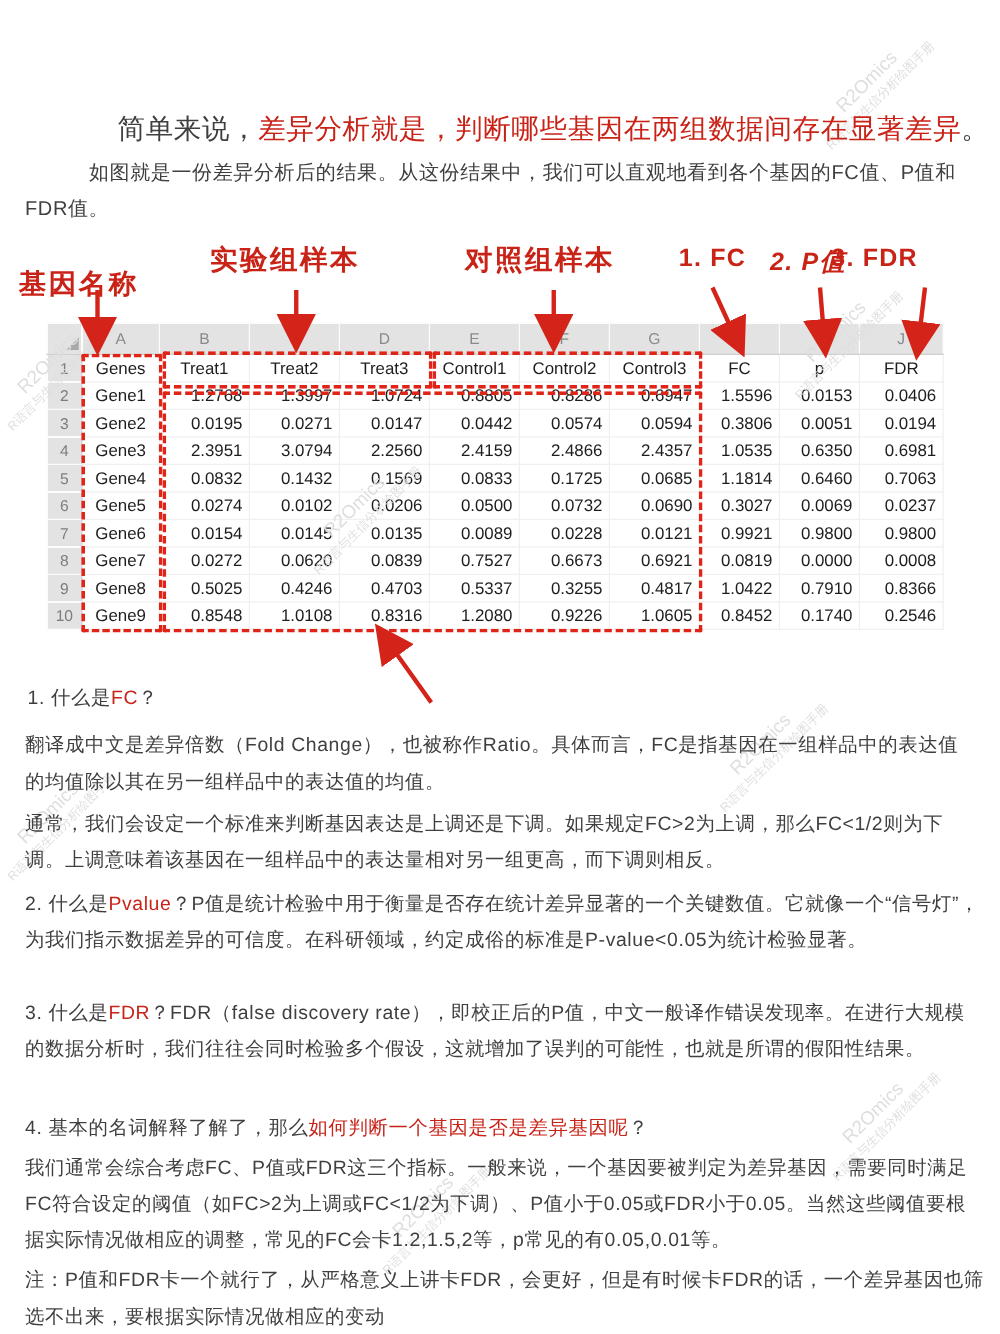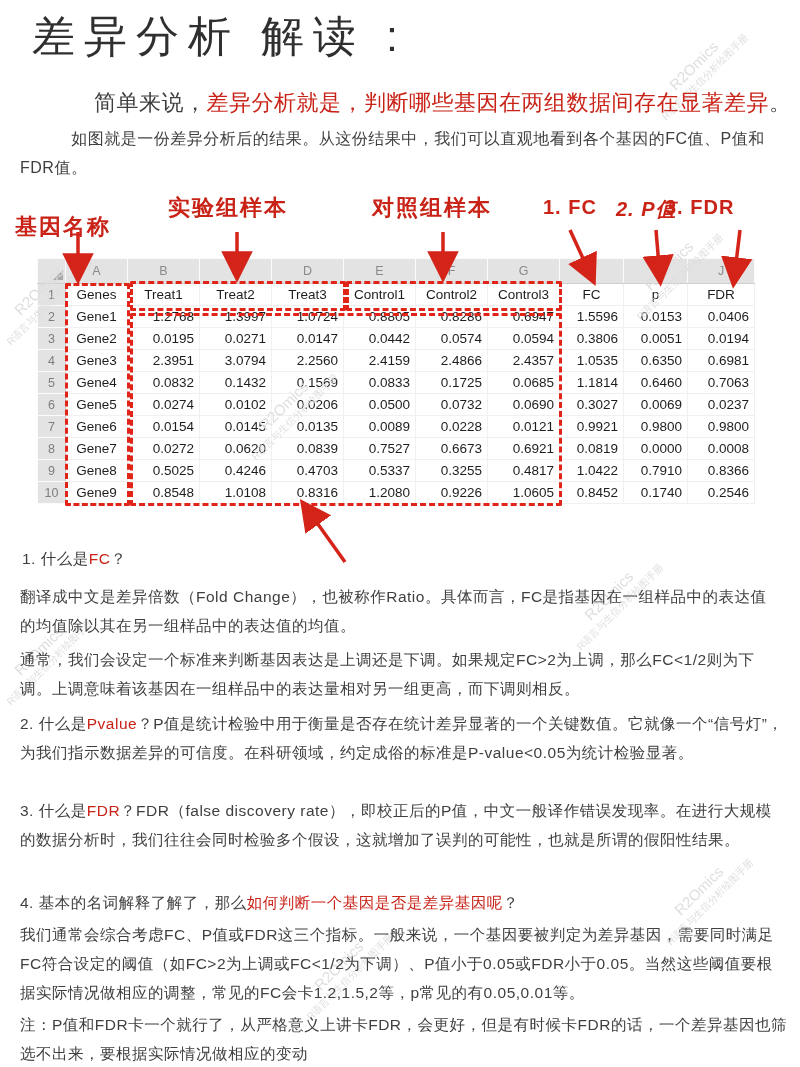--- a/index.html
+++ b/index.html
@@ -91,21 +91,20 @@
     </div>
   <div class="wm" style="left:645px; top:880px;">
       <span class="wm1">R2Omics</span>
       <span class="wm2">R语言与生信分析绘图手册</span>
     </div>
   <div class="wm" style="left:285px; top:955px;">
       <span class="wm1">R2Omics</span>
       <span class="wm2">R语言与生信分析绘图手册</span>
     </div>
 
-  <h1 class="title">差异分析 解读 :</h1>
 
   <p class="txt intro1"><span>简单来说，</span><span class="rd">差异分析就是，判断哪些基因在两组数据间存在显著差异</span><span>。</span></p>
   <p class="txt intro2">如图就是一份差异分析后的结果。从这份结果中，我们可以直观地看到各个基因的FC值、P值和FDR值。</p>
 
   <div class="annlabel" style="left:15px; top:193px;margin-top:19px;">基因名称</div>
   <div class="annlabel" style="left:372px; top:193px;">对照组样本</div>
   <div class="annlabel" style="left:168px; top:193px;">实验组样本</div>
   <div class="annlabel annum" style="left:543px; top:196px;">1. FC</div>
   <div class="annlabel annum" style="left:616px; top:196px;font-style:italic;">2. P值</div>
   <div class="annlabel annum" style="left:665px; top:196px;">3. FDR</div>

